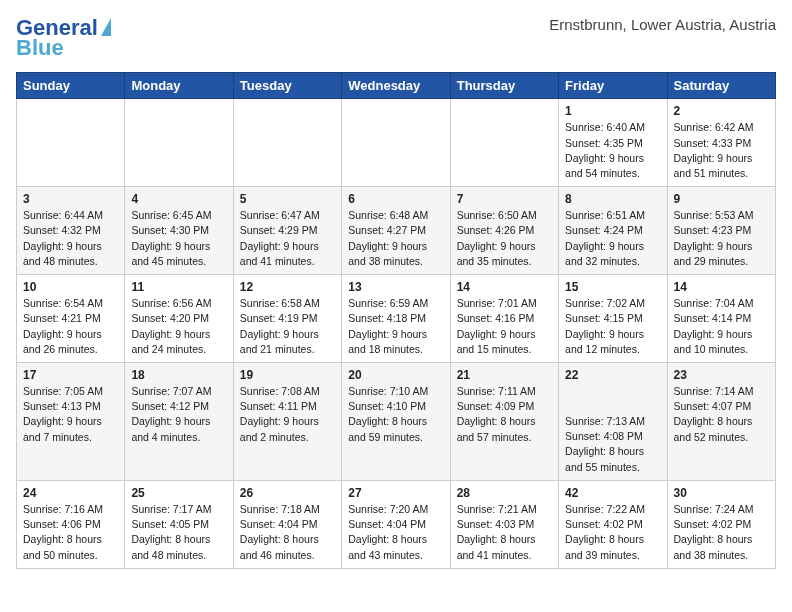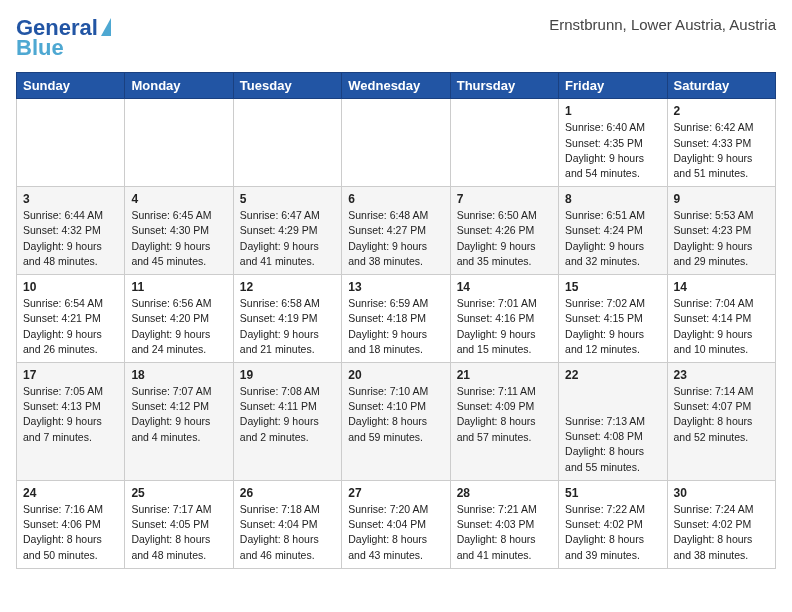--- a/index.html
+++ b/index.html
@@ -314,21 +314,21 @@
 and 43 minutes.</div>
         </td>
         <td>
           <span class="day-num">28</span>
           <div class="day-info" style="white-space: pre-line;">Sunrise: 7:21 AM
 Sunset: 4:03 PM
 Daylight: 8 hours
 and 41 minutes.</div>
         </td>
         <td>
-          <span class="day-num">51</span>
+          <span class="day-num">42</span>
           <div class="day-info" style="white-space: pre-line;">Sunrise: 7:22 AM
 Sunset: 4:02 PM
 Daylight: 8 hours
 and 39 minutes.</div>
         </td>
         <td>
           <span class="day-num">30</span>
           <div class="day-info" style="white-space: pre-line;">Sunrise: 7:24 AM
 Sunset: 4:02 PM
 Daylight: 8 hours

